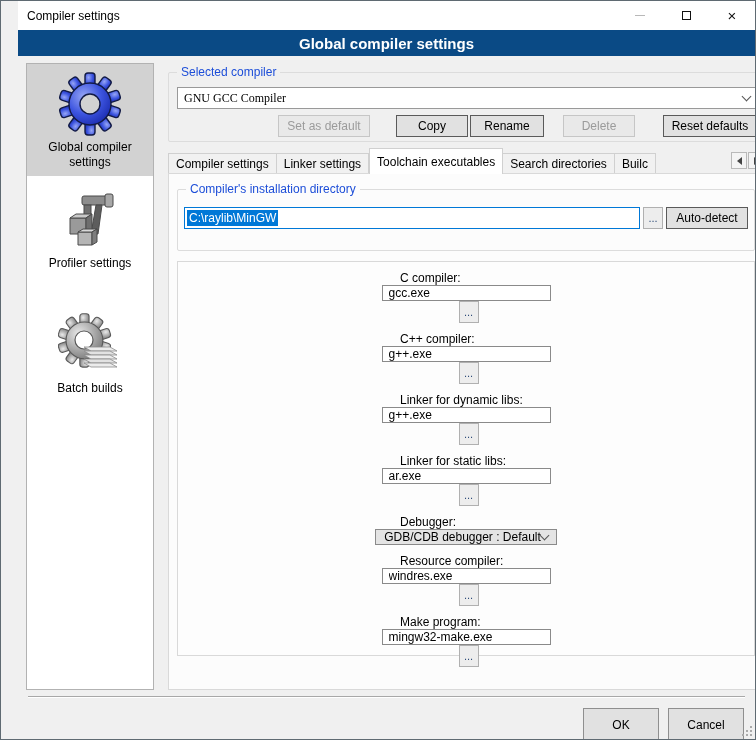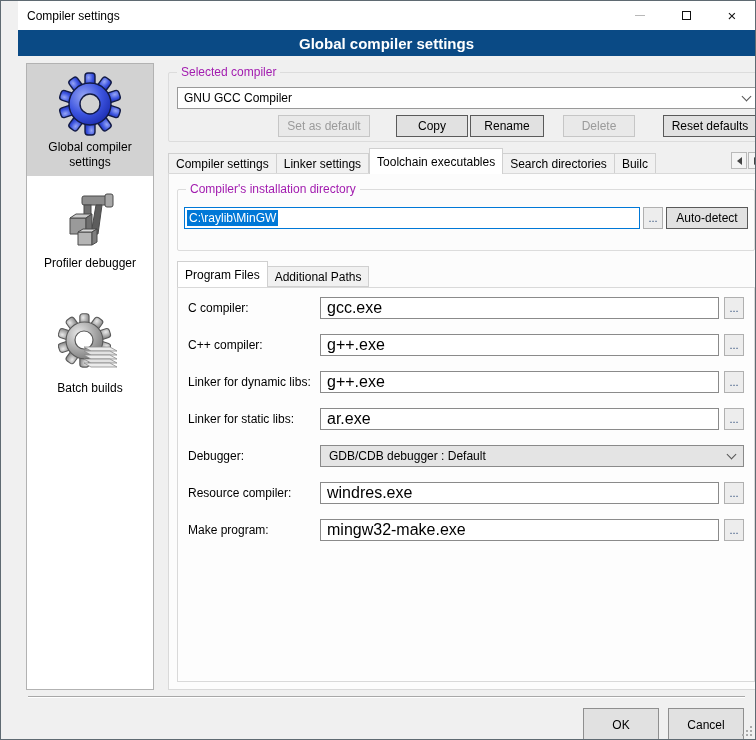--- a/index.html
+++ b/index.html
@@ -32,25 +32,25 @@
   .side-label { font-size:12px; color:#000; line-height:1.25; display:block; }
   .side-item + .side-item { margin-top:4px; }
   .side-item.batch { margin-top:28px; }
 
   
   .content { position:absolute; left:150px; top:7px; width:597px; }
 
   
   .groupbox { position:relative; border:1px solid #dcdcdc; border-radius:2px; }
   .groupbox > .gb-label { position:absolute; top:-8px; left:8px; background:#f0f0f0;
-                          padding:0 4px; font-size:12px; color:#a21caf; }
+                          padding:0 4px; font-size:12px; color:#1d4ed8; }
   .gb1 { margin-top:9px; height:70px; }
   .combo { display:flex; align-items:center; height:22px; background:#fff;
            border:1px solid #999; font-size:12px; padding:0 6px; }
-  .combo .val { flex:1; }
+  .combo .val { flex:1;font-family:Liberation Serif, serif; }
   .chev { width:7px; height:7px; border-right:1.4px solid #555; border-bottom:1.4px solid #555;
           transform:rotate(45deg); margin-top:-4px; }
   .gb1 .combo { margin:14px 7px 0 8px; }
   .btn-row { display:flex; justify-content:flex-end; margin:6px 7px 0 8px; }
   .btn { height:22px; background:#e1e1e1; border:1px solid #5a5a5a; font-size:12px;
          color:#000; text-align:center; }
   .btn.disabled { color:#9b9b9b; border-color:#c6c6c6; background:#e9e9e9; }
   .b-sad { width:92px; margin-right:26px; }
   .b-copy { width:72px; }
   .b-ren { width:74px; margin-left:2px; }
@@ -84,23 +84,23 @@
   .sel-text { background:#0078d7; color:#fff; padding:1px 2px; white-space:nowrap; }
   .browse { width:20px; height:22px; margin-left:3px; background:#ededed; border:1px solid #b0b0b0;
             font-size:11px; color:#2f4d7a; line-height:18px; text-align:center; }
   .autodetect { width:82px; height:22px; margin-left:3px; background:#e1e1e1;
                 border:1px solid #5a5a5a; font-size:12px; }
   .note { margin:3px 6px 0 7px; font-size:12px; color:#b01e1e; white-space:nowrap; overflow:hidden; }
 
   
   .inner-tabs { margin:10px 9px 0 8px; }
   .inner-page { height:395px; background:#fdfdfd; border:1px solid #d9d9d9; padding:9px 10px 0 10px; }
-  .frow { display:flex; align-items:center; margin-bottom:15px; }
+  .frow { display:flex; align-items:center; margin-bottom:9px;flex-direction:column; }
   .frow .flabel { width:132px; font-size:12px; color:#000; }
-  .field { flex:1; height:22px; background:#fff; border:1px solid #8a8a8a; font-size:16px;
+  .field { flex:1; height:22px; background:#fff; border:1px solid #8a8a8a; font-size:12px;
            padding:0 6px; color:#000; }
   input.field { outline:none; }
   .frow .browse { margin-left:5px; }
   .fselect { flex:1; height:22px; background:#e4e4e4; border:1px solid #8a8a8a; font-size:12px;
              display:flex; align-items:center; padding:0 8px; }
   .fselect .val { flex:1; }
 
   
   .separator { position:absolute; left:10px; right:10px; top:640px; height:2px;
                border-top:1px solid #a8a8a8; border-bottom:1px solid #fff; }
@@ -172,21 +172,21 @@
             <rect x="26" y="17" width="7" height="12" fill="#6f6f6f"></rect>
             <path d="M38 17 L44 17 L40 46 L33 46 Z" fill="#5d5d5d"></path>
             <path d="M12 30 L28 30 L28 46 L12 46 Z" fill="#9a9a9a"></path>
             <path d="M12 30 L18 26 L34 26 L28 30 Z" fill="#c9c9c9"></path>
             <path d="M28 30 L34 26 L34 42 L28 46 Z" fill="#6e6e6e"></path>
             <path d="M20 44 L34 44 L34 57 L20 57 Z" fill="#b5b5b5"></path>
             <path d="M20 44 L25 41 L39 41 L34 44 Z" fill="#d8d8d8"></path>
             <path d="M34 44 L39 41 L39 54 L34 57 Z" fill="#7d7d7d"></path>
           </g>
         </svg>
-        <span class="side-label">Profiler debugger</span>
+        <span class="side-label">Profiler settings</span>
       </div>
 
       <div class="side-item batch">
         <svg class="ic" width="64" height="64" viewBox="0 0 64 64">
           <defs>
             <radialGradient id="gg" cx="35%" cy="32%" r="75%">
               <stop offset="0" stop-color="#e9e9e9"></stop>
                 <stop offset="0.55" stop-color="#ababab"></stop>
                 <stop offset="1" stop-color="#7a7a7a"></stop>
             </radialGradient>
@@ -257,24 +257,20 @@
           <div class="dir-row">
             <div class="textbox">
               <span class="sel-text">C:\raylib\MinGW</span>
             </div>
             <button class="browse">...</button>
             <button class="autodetect">Auto-detect</button>
           </div>
         </div>
 
         <div class="inner-tabs">
-          <div class="tabstrip" style="margin-top:0;">
-            <div class="tab active">Program Files</div>
-            <div class="tab">Additional Paths</div>
-          </div>
           <div class="inner-page">
 
             <div class="frow">
               <span class="flabel">C compiler:</span>
               <input class="field" readonly="" value="gcc.exe" style="">
               <button class="browse">...</button>
             </div>
 
             <div class="frow">
               <span class="flabel">C++ compiler:</span>

